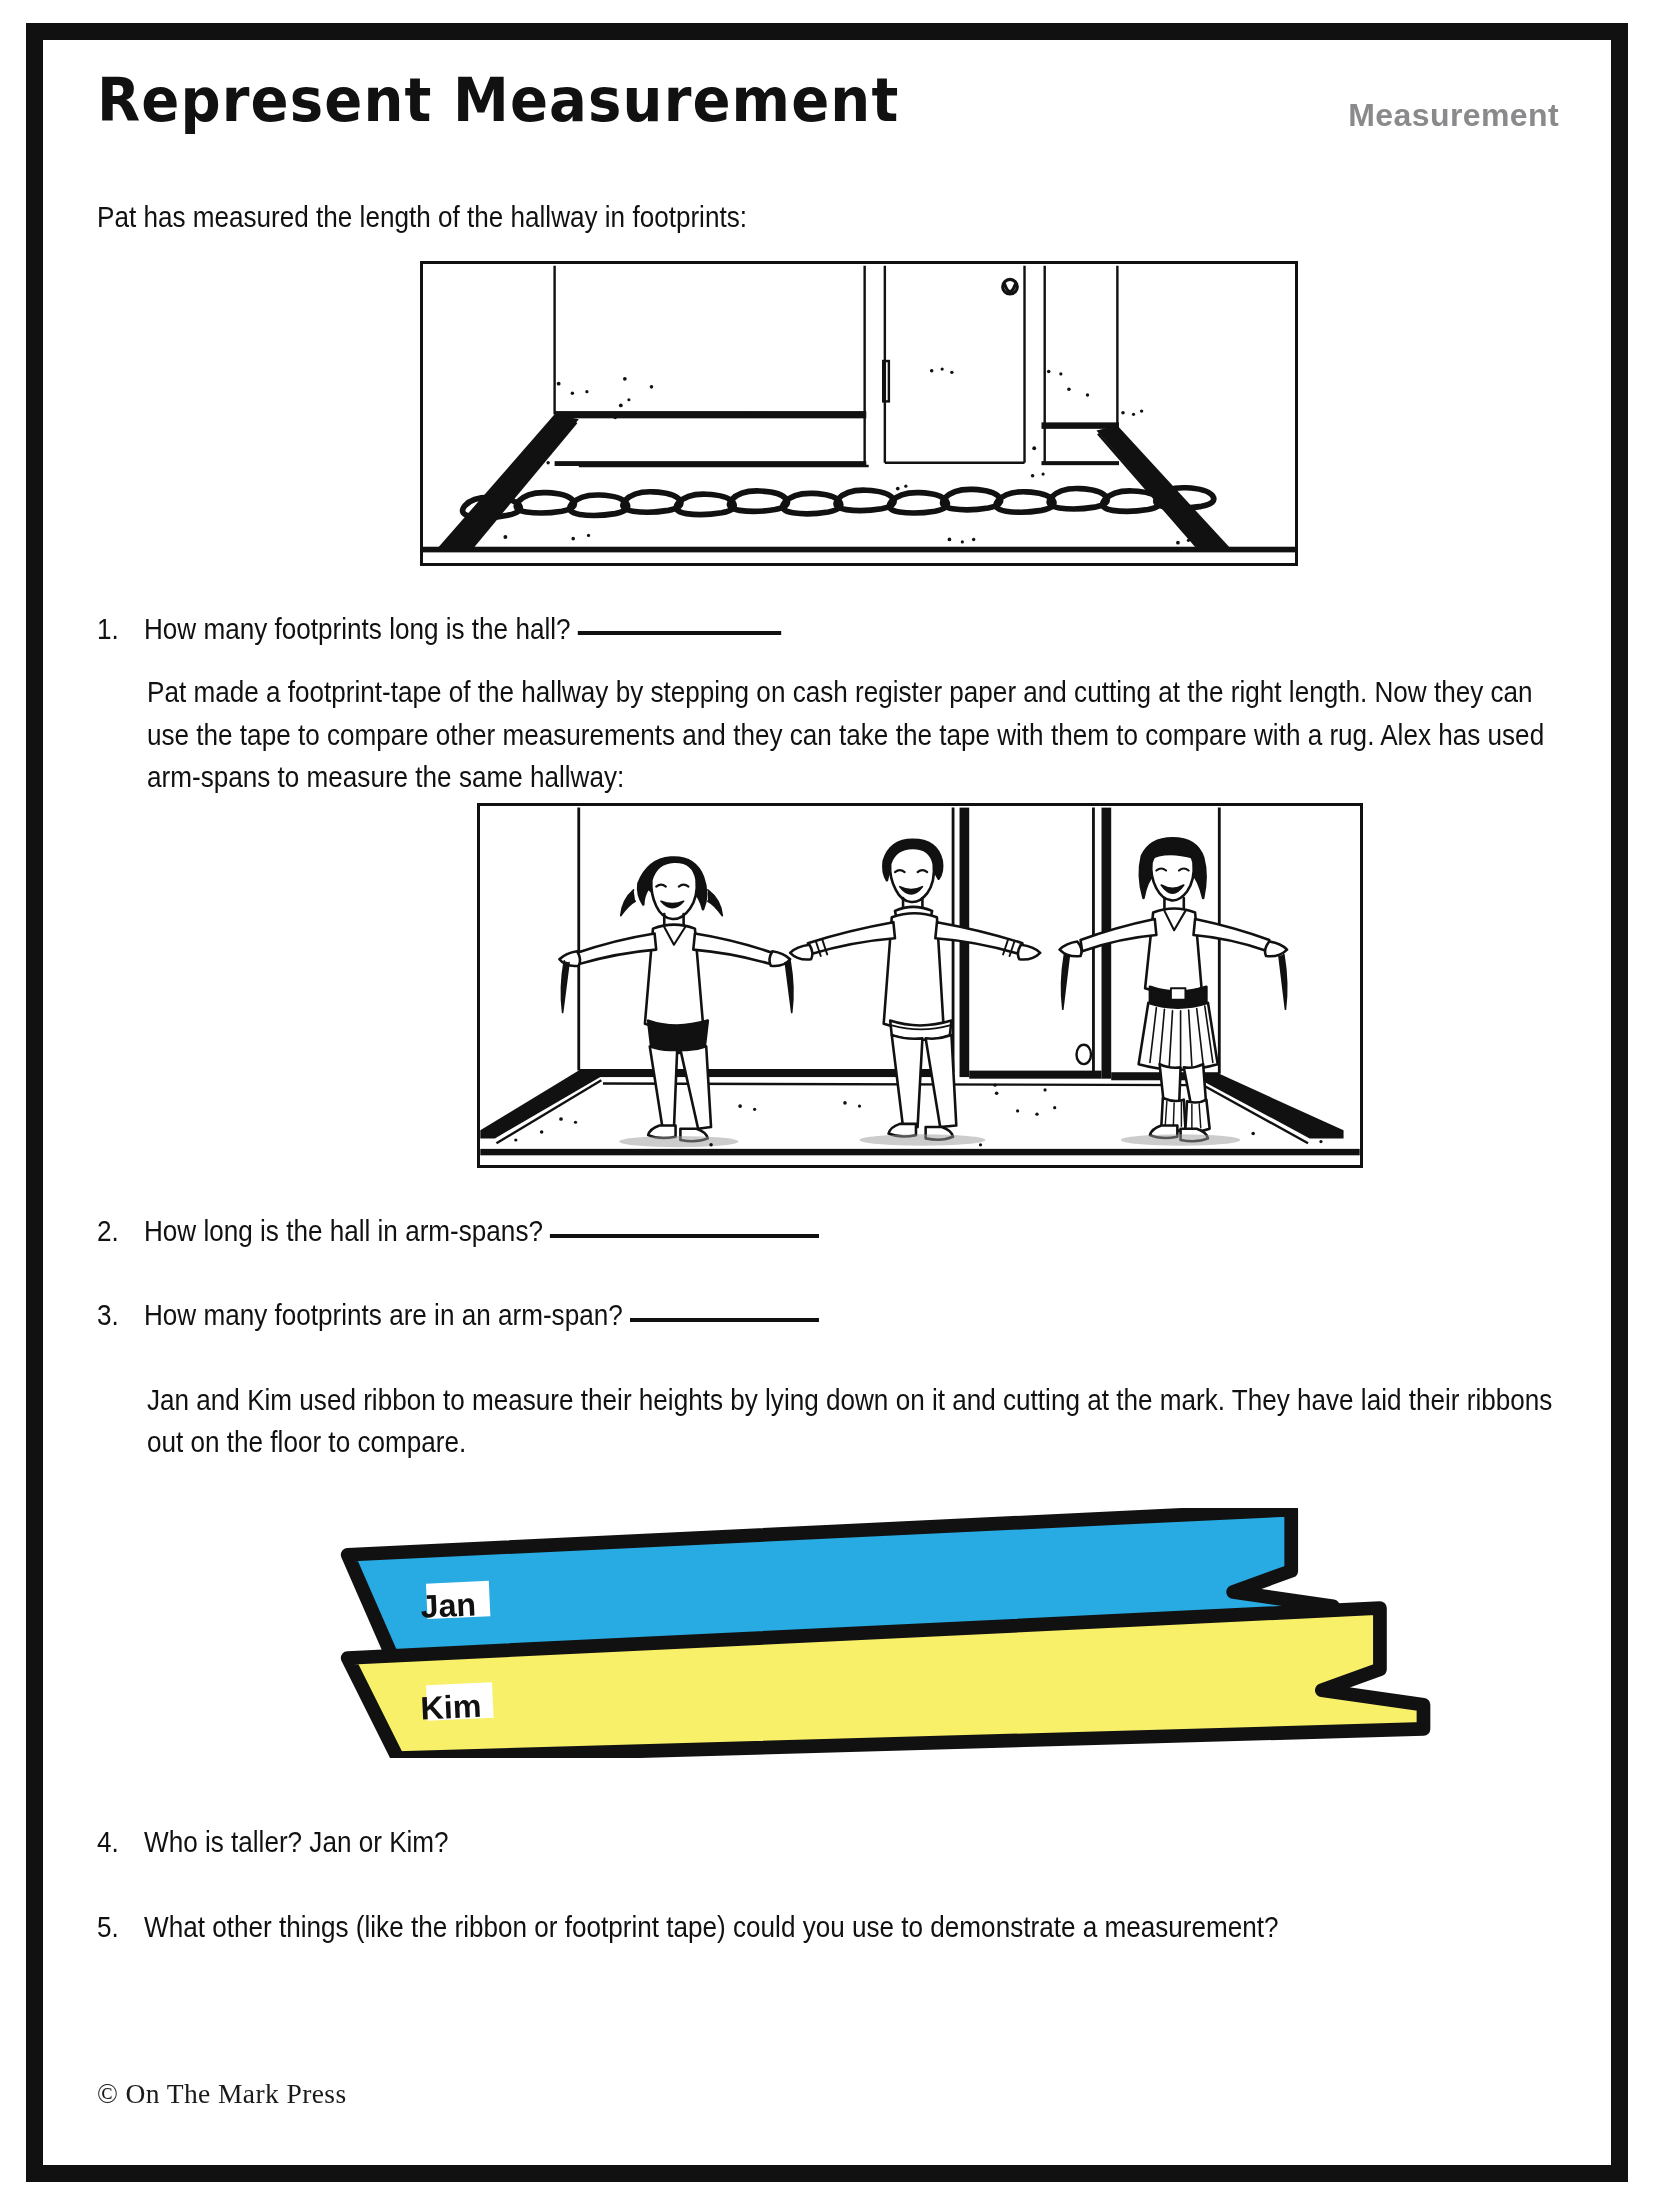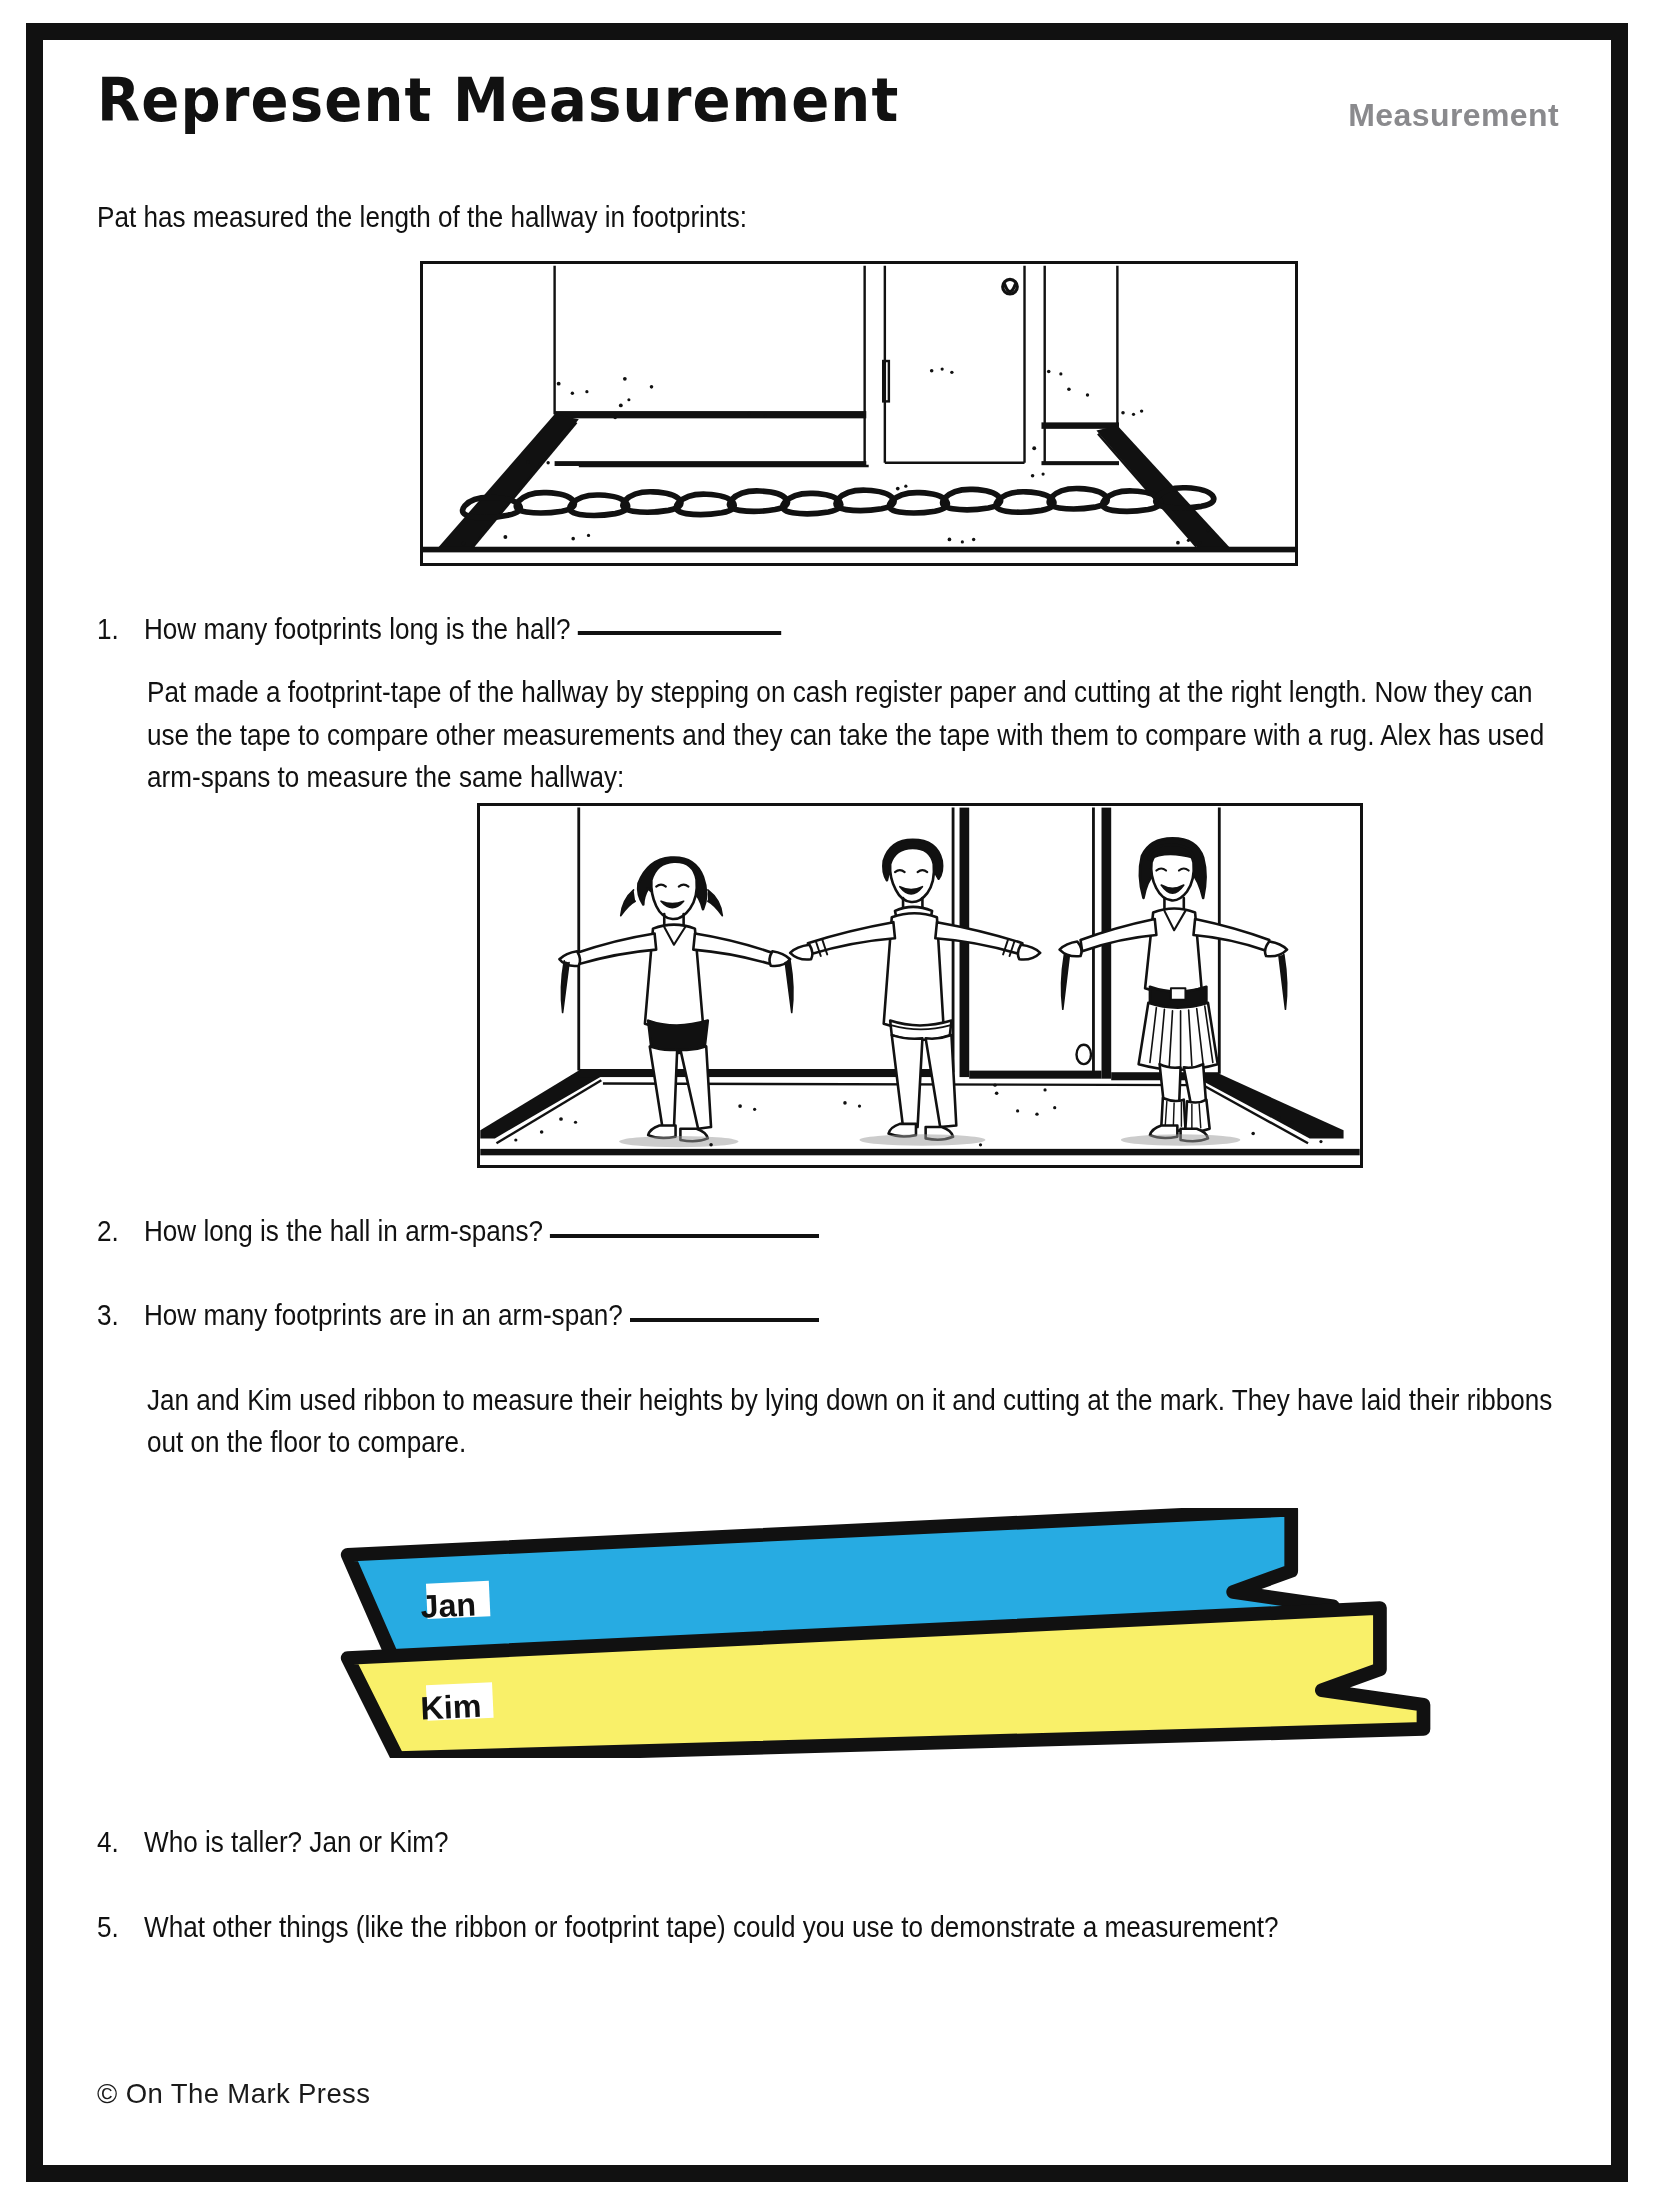--- a/index.html
+++ b/index.html
@@ -144,21 +144,21 @@
     margin-top: 45px;
     margin-left: 242px;
     line-height: 0;
   }
 
   
   .footer {
     position: absolute;
     left: 97px;
     bottom: 95px;
-    font-family: Liberation Sans, sans-serif;
+    font-family: Liberation Serif, serif;
     font-size: 27.5px;
     color: #1a1a1a;
     letter-spacing: 0.4px;
   }
   .footer .copy-mark { font-size: 27.5px; }
 
   .spacer-sm { height: 21px; }
   .spacer-md { height: 42px; }
   .spacer-lg { height: 63px; }
 </style>

